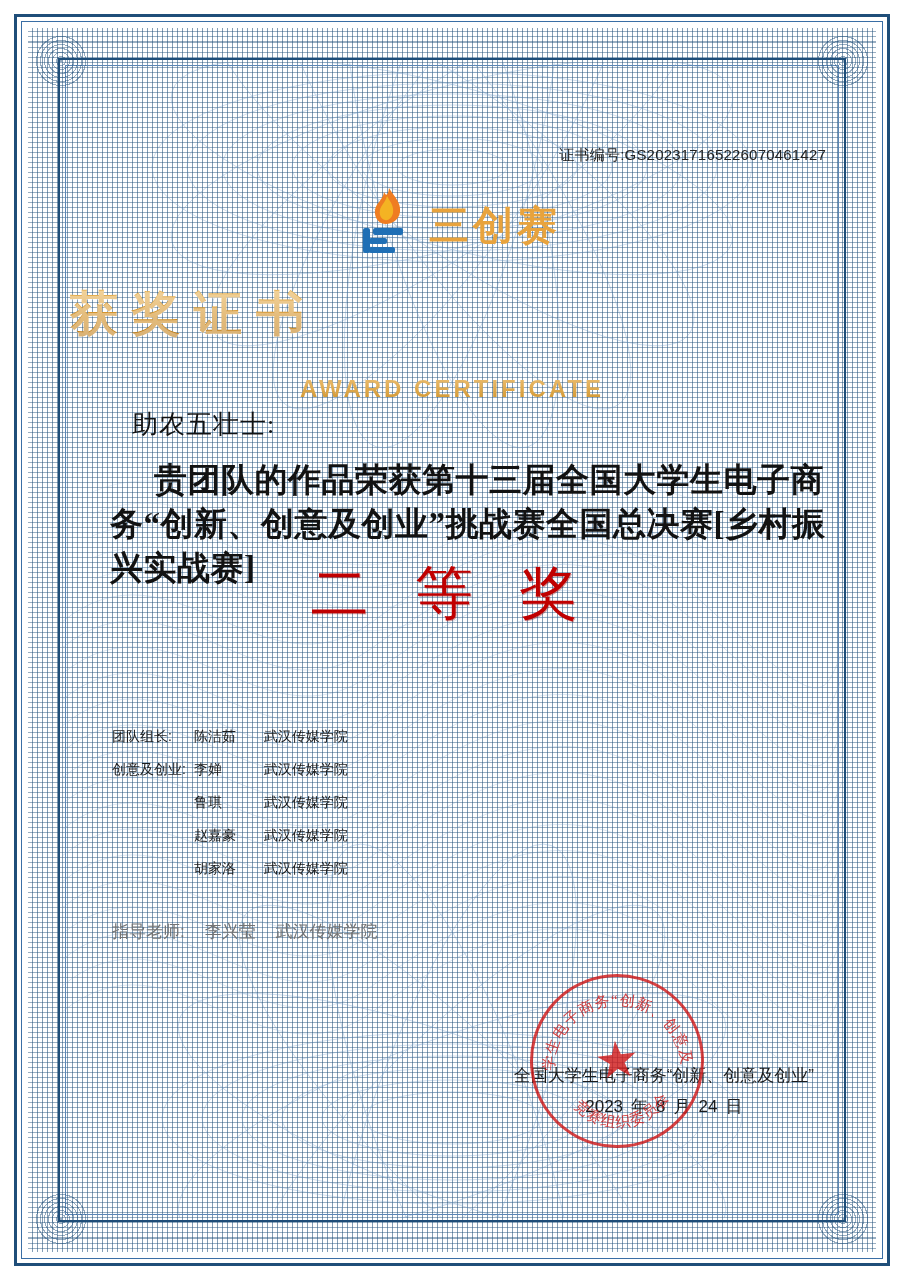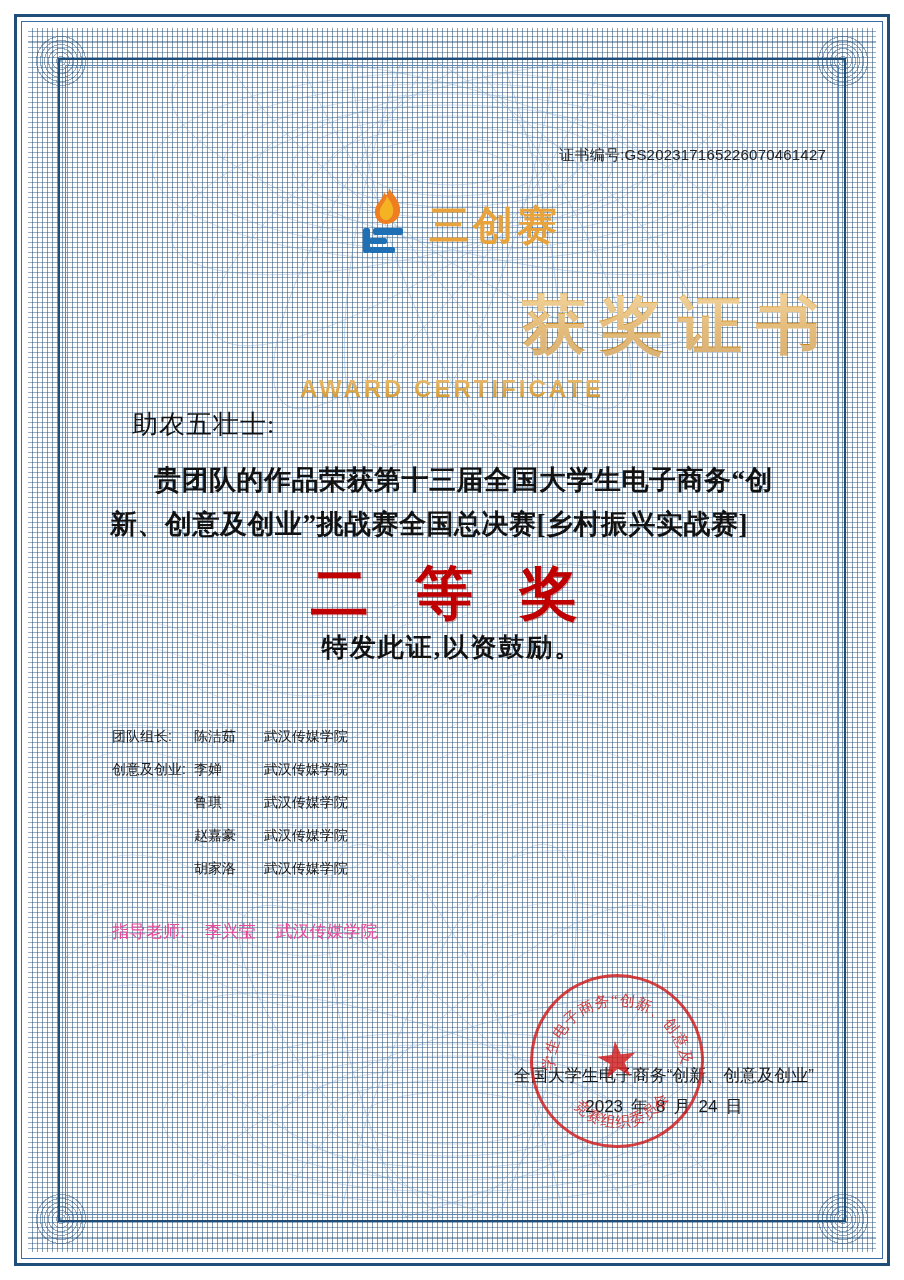--- a/index.html
+++ b/index.html
@@ -110,23 +110,23 @@
     font-size: 40px;
     font-weight: bold;
     color: #e8a33d;
     letter-spacing: 4px;
   }
 
   .title-cn {
     position: absolute;
     top: 212px;
     left: 0; right: 0;
-    text-align: right;
-    font-family: "Liberation Serif", serif;
-    font-size: 64px;
+    text-align: left;
+    font-family: "Liberation Serif", serif;
+    font-size: 48px;
     font-weight: bold;
     letter-spacing: 14px;
     color: #d99b2e;
     background: linear-gradient(180deg, #f0c067 0%, #d18e23 55%, #b87716 100%);
     -webkit-background-clip: text;
     background-clip: text;
     -webkit-text-fill-color: transparent;
     text-shadow: 0 1px 0 rgba(255,255,255,0.4);
   }
   .title-en {
@@ -154,36 +154,36 @@
     color: #121212;
     letter-spacing: 1px;
   }
 
   .body-text {
     position: absolute;
     top: 388px;
     left: 40px;
     right: 8px;
     font-family: "Liberation Serif", serif;
-    font-size: 27px;
+    font-size: 33px;
     font-weight: bold;
     line-height: 44px;
     color: #121212;
     text-indent: 44px;
     letter-spacing: .5px;
   }
 
   .award-level {
     position: absolute;
     top: 485px;
     left: 0; right: 0;
     text-align: center;
     font-family: "Liberation Serif", serif;
     font-size: 58px;
-    font-weight: bold;
+    font-weight: normal;
     color: #c00000;
     letter-spacing: 16px;
     text-shadow: 1px 1px 0 rgba(140,0,0,.35);
   }
 
   .encourage {
     position: absolute;
     top: 560px;
     left: 0; right: 0;
     text-align: center;
@@ -204,21 +204,21 @@
   }
   .member-row { white-space: nowrap; }
   .member-label { display: inline-block; min-width: 78px; }
   .member-name { display: inline-block; min-width: 66px; }
   .member-row.indent .member-label { visibility: hidden; }
   .advisor {
     position: absolute;
     top: 850px;
     left: 42px;
     font-size: 17px;
-    color: #ec4899;
+    color: #737373;
     white-space: nowrap;
   }
   .advisor .member-label { display: inline-block; min-width: 88px; }
   .advisor .member-name { display: inline-block; min-width: 66px; }
 
   .signature {
     position: absolute;
     right: 20px;
     bottom: 88px;
     text-align: center;
@@ -362,21 +362,20 @@
 
     <div class="title-cn">获奖证书</div>
     <div class="title-en">AWARD CERTIFICATE</div>
 
     <div class="recipient">助农五壮士:</div>
 
     <div class="body-text">贵团队的作品荣获第十三届全国大学生电子商务“创新、创意及创业”挑战赛全国总决赛[乡村振兴实战赛]</div>
 
     <div class="award-level">二 等 奖</div>
 
-    <div class="encourage">特发此证,以资鼓励。</div>
 
     <div class="members">
       <div class="member-row">
         <span class="member-label">团队组长:</span>
         <span class="member-name">陈洁茹</span>
         <span>武汉传媒学院</span>
       </div>
       <div class="member-row">
         <span class="member-label">创意及创业:</span>
         <span class="member-name">李婵</span>

